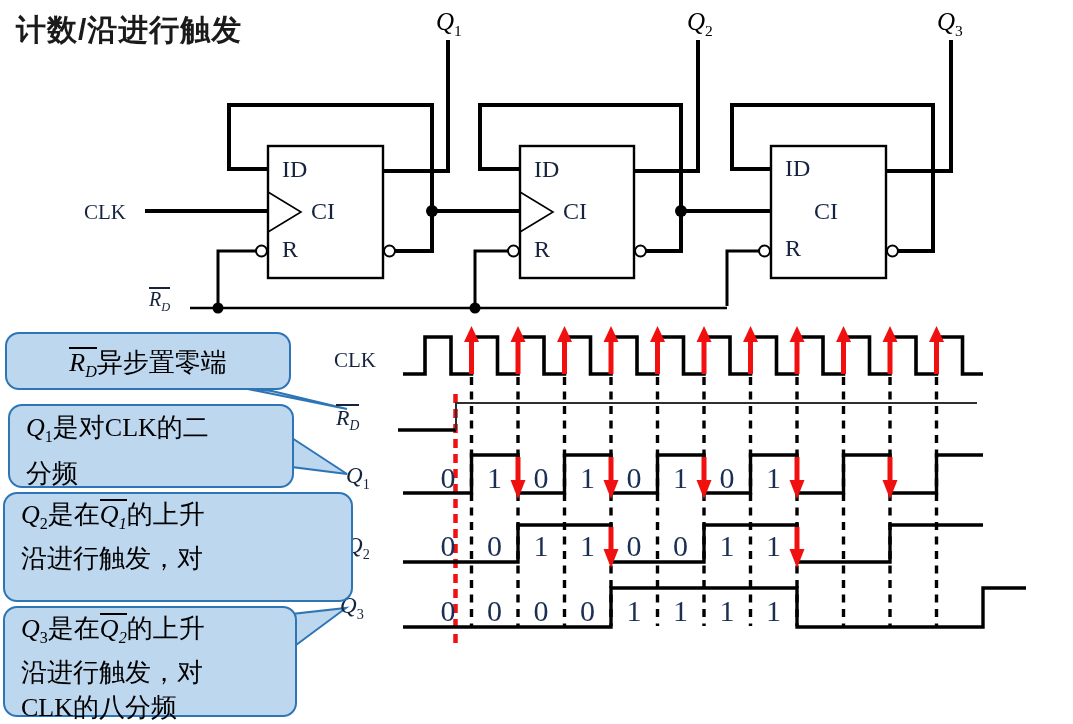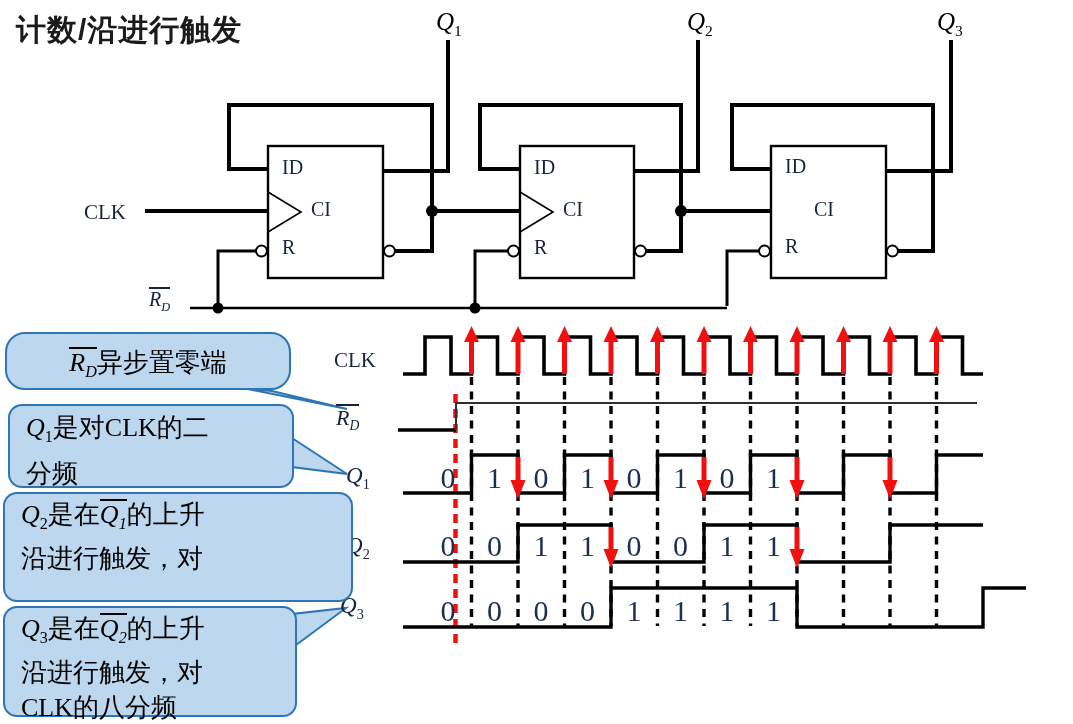--- a/index.html
+++ b/index.html
@@ -3,21 +3,21 @@
 <meta charset="utf-8">
 <style>
   html,body{margin:0;padding:0;background:#fff;}
   *{box-sizing:border-box;}
   .stage{position:relative;width:1073px;height:724px;background:#fff;overflow:hidden;
          font-family:"Liberation Sans","DejaVu Sans",sans-serif;}
   .stage > svg{position:absolute;left:0;top:0;z-index:1;}
   .lbl{position:absolute;z-index:2;color:#15233f;font-family:"Liberation Serif","DejaVu Serif",serif;white-space:nowrap;}
   .title{position:absolute;z-index:2;left:16px;top:10px;font-size:30px;font-weight:bold;color:#1a1a1a;letter-spacing:1px;}
   .qtop{font-size:25px;color:#000;}
-  .ffl{font-size:20px;}
+  .ffl{font-size:24px;}
   .mit{font-style:italic;font-family:"Liberation Serif","DejaVu Serif",serif;}
   sub{font-size:.62em;}
   .ov{display:inline-block;border-top:2px solid;line-height:1.08;}
   .digit{position:absolute;z-index:2;transform:translate(-50%,-50%);
          font-family:"Liberation Serif","DejaVu Serif",serif;font-size:30px;color:#1b2f55;}
   .callout{position:absolute;z-index:3;background:#bdd7ee;border:2.5px solid #2e75b6;border-radius:14px;
            color:#000;font-family:"Liberation Serif","DejaVu Serif",serif;font-size:26px;line-height:37px;
            padding:3px 6px 0 16px;}
   .callout.c1{text-align:center;padding-left:6px;line-height:52px;}
   .conclusion{position:absolute;z-index:3;left:320px;top:643px;width:748px;height:68px;
@@ -185,21 +185,21 @@
       <span class="digit" style="left: 448px; top: 611px;">0</span>
       <span class="digit" style="left: 494.5px; top: 611px;">0</span>
       <span class="digit" style="left: 541px; top: 611px;">0</span>
       <span class="digit" style="left: 587.5px; top: 611px;">0</span>
       <span class="digit" style="left: 634px; top: 611px;">1</span>
       <span class="digit" style="left: 680.5px; top: 611px;">1</span>
       <span class="digit" style="left: 727px; top: 611px;">1</span>
       <span class="digit" style="left: 773.5px; top: 611px;">1</span>
     </div>
 
-  <div class="callout c1" style="left:5px;top:332px;width:286px;height:58px;border-radius:20px;">
+  <div class="callout c1" style="left:5px;top:332px;width:286px;height:58px;">
     <div><span class="ov"><span class="mit">R</span><sub class="mit">D</sub></span><span>异步置零端</span></div>
   </div>
   <div class="callout" style="left:8px;top:404px;width:286px;height:84px;">
     <div><span class="mit">Q</span><sub>1</sub><span>是对CLK的二</span></div>
     <div><span>分频</span></div>
   </div>
   <div class="callout" style="left:3px;top:492px;width:350px;height:110px;line-height:35px;">
     <div><span class="mit">Q</span><sub>2</sub><span>是在</span><span class="ov"><span class="mit">Q</span><sub class="mit">1</sub></span><span>的上升</span></div>
     <div><span>沿进行触发，对</span></div>
   </div>

